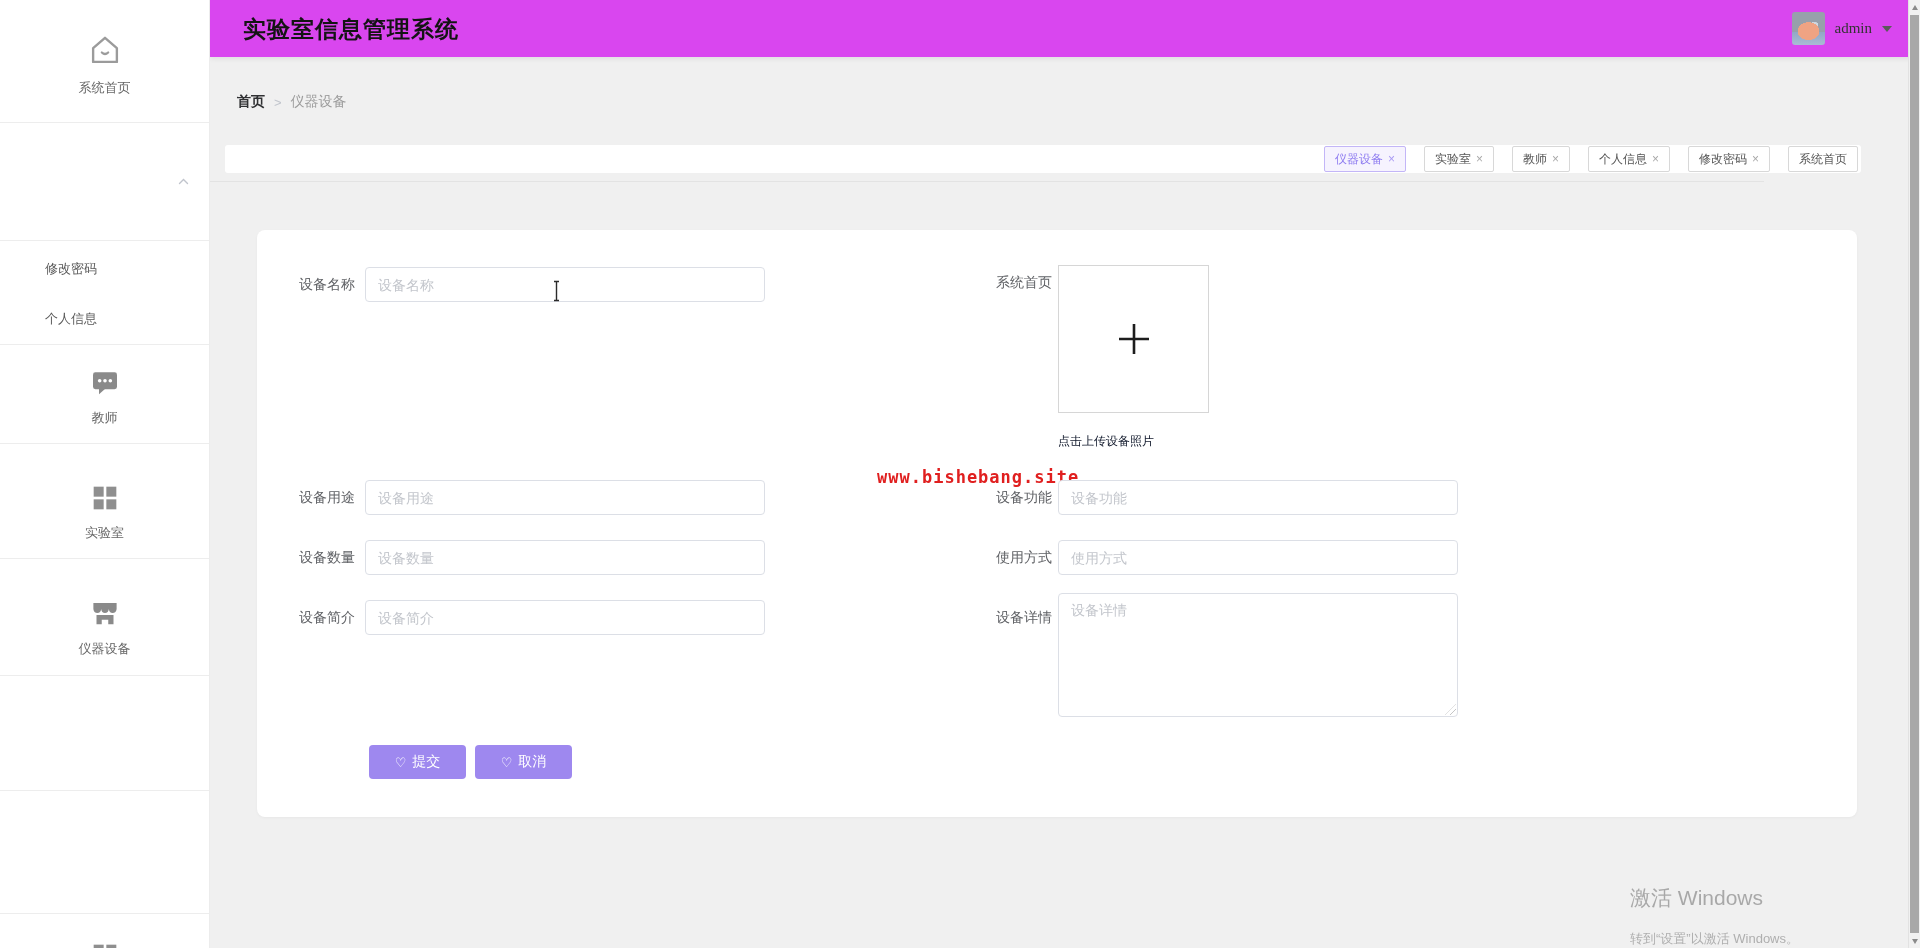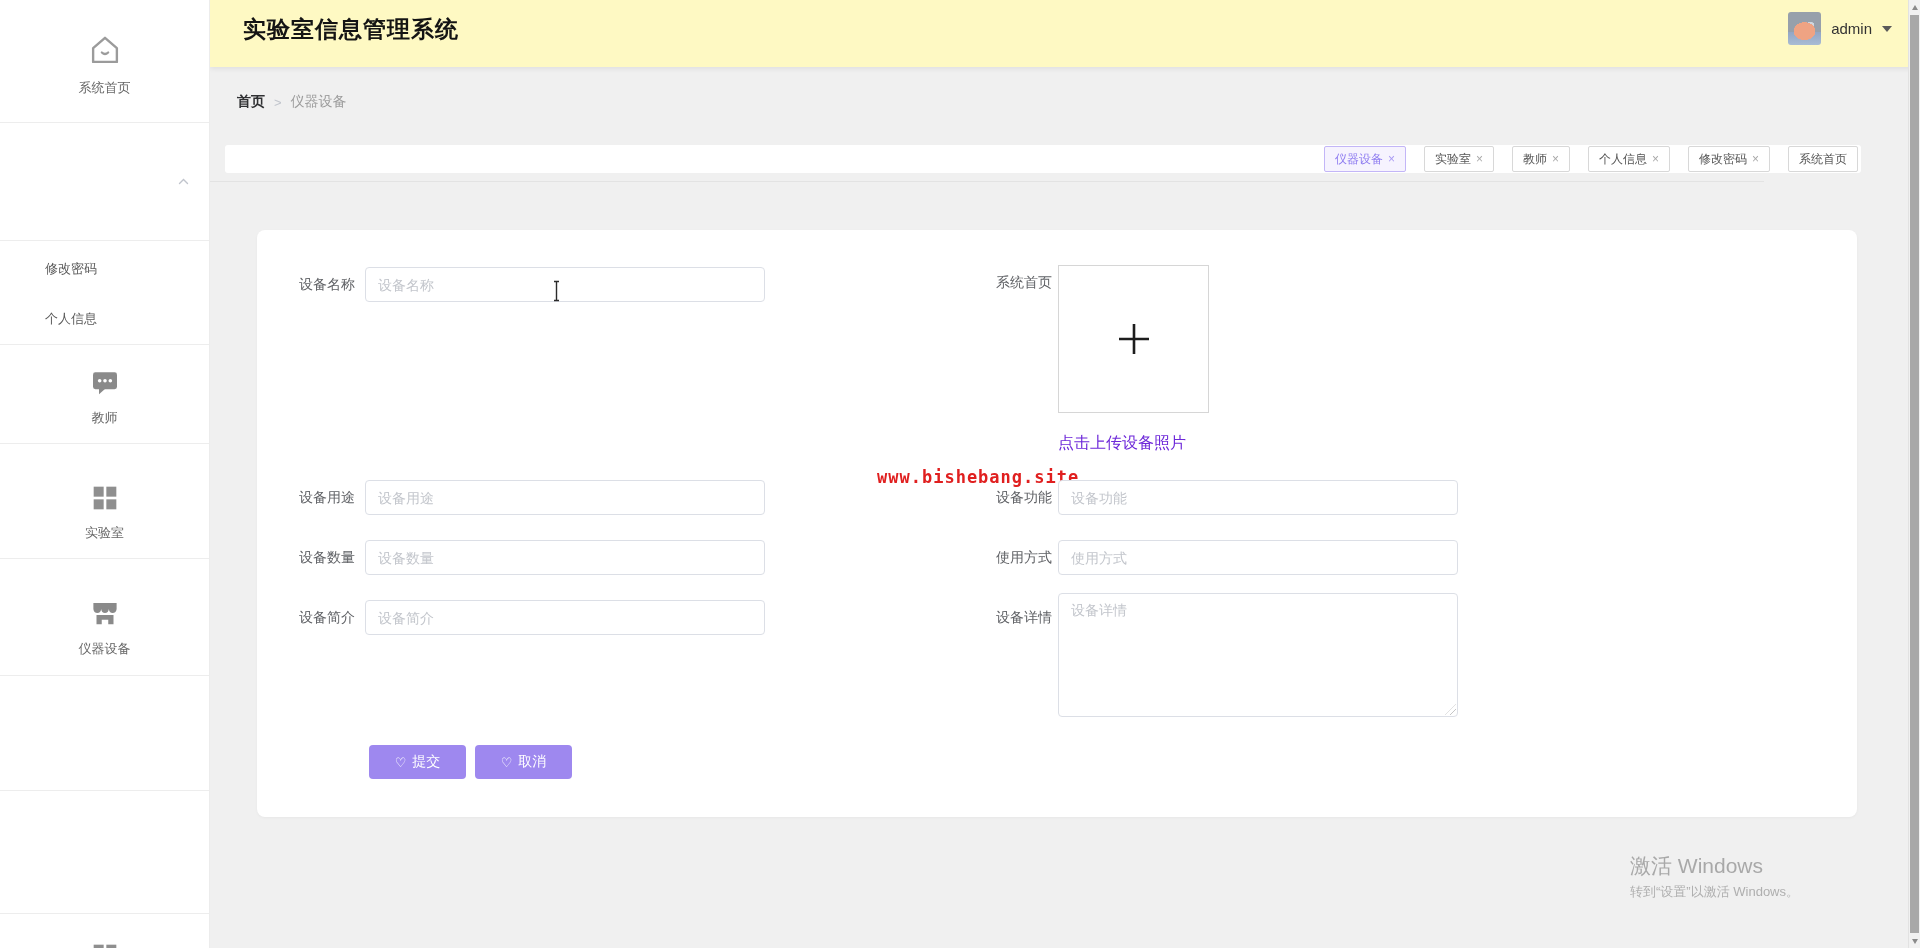--- a/index.html
+++ b/index.html
@@ -11,21 +11,21 @@
   .s-item { position:absolute; left:0; width:100%; text-align:center; cursor:pointer; }
   .s-item svg { display:block; margin:0 auto; }
   .s-label { margin-top:10px; font-size:13px; color:#666; }
   .s-divider { position:absolute; left:0; width:100%; height:1px; background:#ededed; }
   .s-sub { position:absolute; left:45px; font-size:13px; color:#595959; cursor:pointer; }
   .s-chevron { position:absolute; right:20px; top:178px; }
   .s-partial { position:absolute; top:940px; left:0; width:100%; height:8px; overflow:hidden; text-align:center; }
   .s-partial svg { display:block; margin:0 auto; }
 
   
-  .header { position:absolute; left:210px; top:0; width:1710px; height:67px; background:#fef9c3; box-shadow:0 2px 5px rgba(0,0,0,0.07); z-index:2; }
+  .header { position:absolute; left:210px; top:0; width:1710px; height:57px; background:#d946ef; box-shadow:0 2px 5px rgba(0,0,0,0.07); z-index:2;font-family:Liberation Serif, serif; }
   .header-title { position:absolute; left:33px; top:14px; font-size:23px; font-weight:bold; color:#141414; letter-spacing:1px; }
   .user { position:absolute; right:28px; top:12px; display:flex; align-items:center; gap:10px; cursor:pointer; }
   .avatar { width:33px; height:33px; border-radius:3px;
     background:
       radial-gradient(ellipse 11px 9px at 50% 58%, #efa383 98%, transparent),
       radial-gradient(ellipse 4px 4px at 68% 42%, #cfd6de 98%, transparent),
       linear-gradient(180deg,#97a0ab 0%,#97a0ab 62%,#93a7c6 62%,#a9bcd4 100%); }
   .user-name { font-size:15px; color:#333; }
   .caret { width:0; height:0; border-left:5px solid transparent; border-right:5px solid transparent; border-top:6px solid #5a5a5a; }
 
@@ -54,36 +54,36 @@
   .inp { position:absolute; width:400px; height:35px; border:1px solid #dcdfe6; border-radius:4px; padding:0 12px;
     font-size:14px; color:#333; background:#fff; outline:none; font-family:inherit; }
   .inp::placeholder { color:#c3c6cc; }
   textarea.inp { height:124px; padding:8px 12px; resize:none; }
   .rzh { position:absolute; left:1188px; top:474px; width:11px; height:11px;
     background:repeating-linear-gradient(135deg, transparent 0 3px, #c6c6c6 3px 4px);
     clip-path:polygon(100% 0, 0 100%, 100% 100%); }
 
   .upload { position:absolute; left:801px; top:35px; width:151px; height:148px; border:1px solid #d6d6d6; background:#fff; cursor:pointer;
     display:flex; align-items:center; justify-content:center; }
-  .upload-hint { position:absolute; left:801px; top:203px; font-size:16px; color:#6d28d9; }
+  .upload-hint { position:absolute; left:801px; top:203px; font-size:12px; color:#0f172a; }
 
   .wm { position:absolute; left:620px; top:237px; font-family:"DejaVu Sans Mono",monospace; font-size:17px; font-weight:bold; color:#e01f1f; letter-spacing:1px; }
 
   .btn { position:absolute; top:515px; width:97px; height:34px; border:none; border-radius:4px; background:#9e88ef; color:#fff;
     font-size:14px; font-family:inherit; display:flex; align-items:center; justify-content:center; gap:6px; cursor:pointer; }
   .btn .heart { font-size:13px; line-height:1; }
   .btn-submit { left:112px; }
   .btn-cancel { left:218px; }
 
   .ibeam { position:absolute; left:294px; top:50px; }
 
   
   .winact { position:absolute; left:1630px; top:852px; z-index:1; }
-  .winact .t1 { font-size:21px; color:rgba(110,110,110,0.55); }
-  .winact .t2 { font-size:13px; color:rgba(110,110,110,0.5); margin-top:3px; }
+  .winact .t1 { font-size:21px; color:rgba(110,110,110,0.55);margin-top:32px; }
+  .winact .t2 { font-size:13px; color:rgba(110,110,110,0.5); margin-top:18px; }
 
   
   .scrollbar { position:absolute; right:0; top:0; width:12px; height:948px; background:#f1f1f1; border-left:1px solid #e2e2e2; z-index:10; }
   .sb-btn { position:absolute; left:0; width:11px; height:14px; display:flex; align-items:center; justify-content:center; cursor:pointer; }
   .sb-up { top:0; }
   .sb-down { bottom:0; }
   .tri-up { width:0; height:0; border-left:3.5px solid transparent; border-right:3.5px solid transparent; border-bottom:5px solid #8a8a8a; }
   .tri-down { width:0; height:0; border-left:3.5px solid transparent; border-right:3.5px solid transparent; border-top:5px solid #8a8a8a; }
   .sb-thumb { position:absolute; left:1px; top:15px; width:9px; height:918px; background:#a8a8a8; cursor:pointer; }
 </style>

